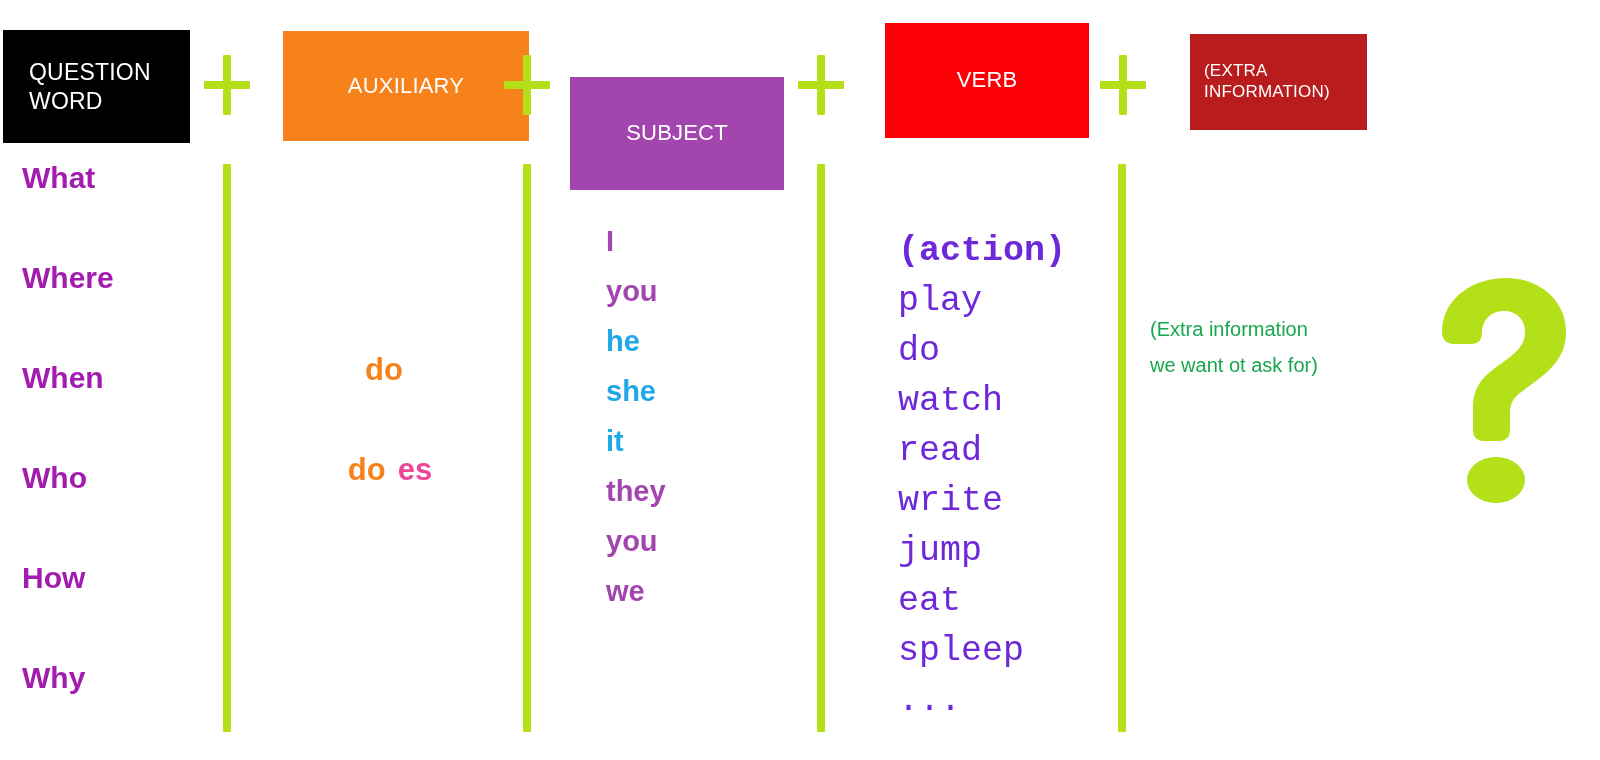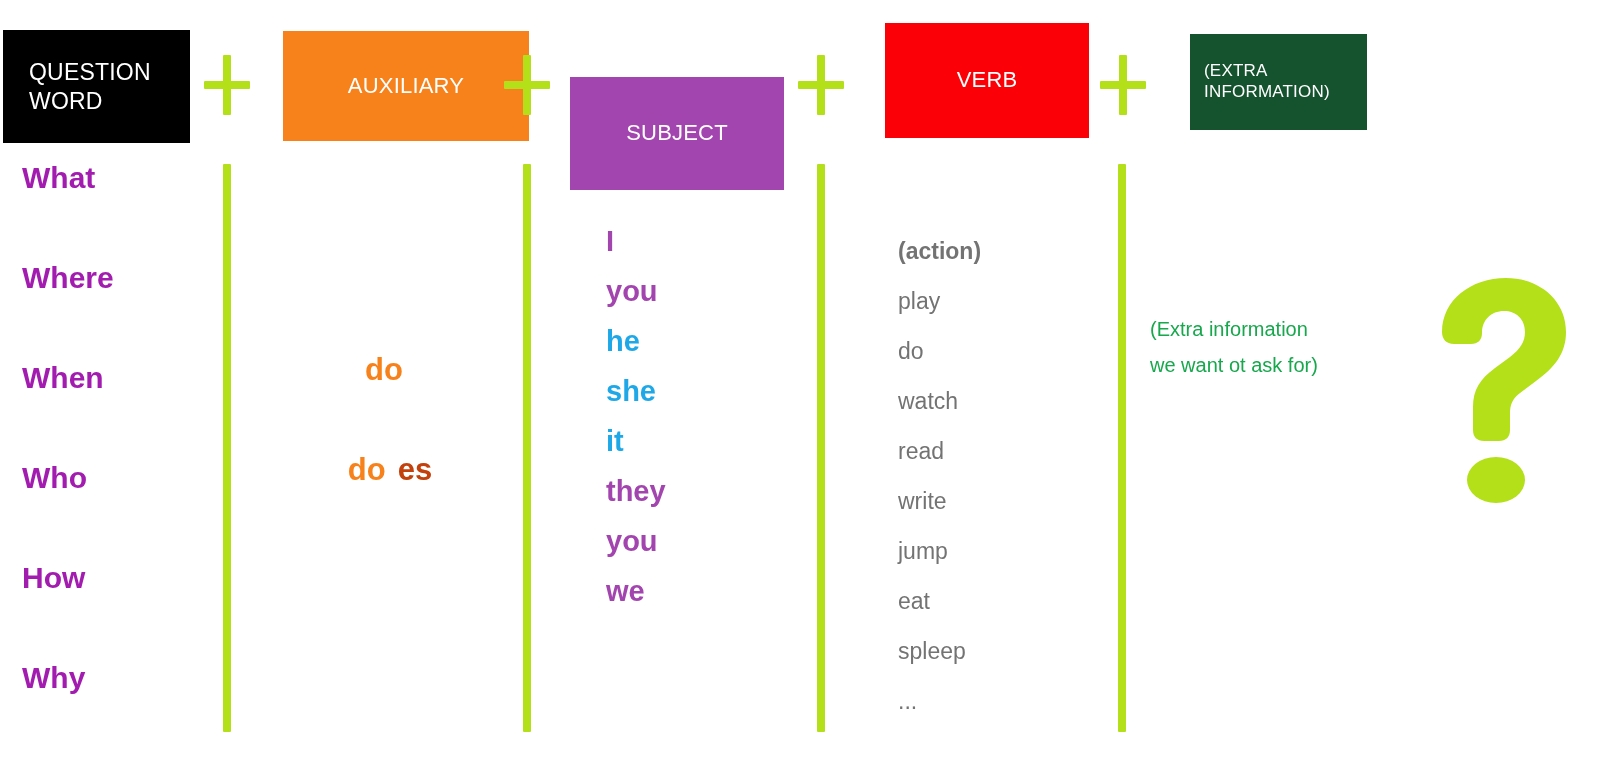--- a/index.html
+++ b/index.html
@@ -51,21 +51,21 @@
     margin-top: 48px;
   }
   .hdr-verb {
     left: 885px; top: 23px; width: 204px; height: 115px;
     background: #FB0007;
     justify-content: center;
     font-size: 22px;
   }
   .hdr-extra {
     left: 1190px; top: 34px; width: 177px; height: 96px;
-    background: #14532d;
+    background: #b91c1c;
     padding-left: 14px;
     font-size: 17px;
   }
 
   
   .plus {
     position: absolute;
     width: 46px;
     height: 60px;
   }
@@ -131,21 +131,21 @@
     width: 200px;
     text-align: center;
   }
   .auxword {
     font-size: 31px;
     font-weight: bold;
     line-height: 100px;
     color: #F7821B;
   }
   .auxword .seg-orange { color: #F7821B; }
-  .auxword .seg-blue   { color: #c2410c; margin-left: 12px; }
+  .auxword .seg-blue   { color: #ec4899; margin-left: 12px; }
 
   
   .subcol {
     position: absolute;
     left: 606px;
     top: 216px;
     width: 180px;
   }
   .subword {
     font-size: 29px;
@@ -156,24 +156,25 @@
   .sub-blue   { color: #1FA8E8; }
 
   
   .verbcol {
     position: absolute;
     left: 898px;
     top: 226px;
     width: 200px;
   }
   .verbword {
-    font-size: 23px;
+    font-size: 35px;
     line-height: 50px;
-    color: #737373;
+    color: #6d28d9;
     font-weight: normal;
+    font-family: Liberation Mono, monospace;
   }
   .verbword.strong { font-weight: bold; }
 
   
   .extranote {
     position: absolute;
     left: 1150px;
     top: 295px;
     width: 270px;
     font-size: 20px;

